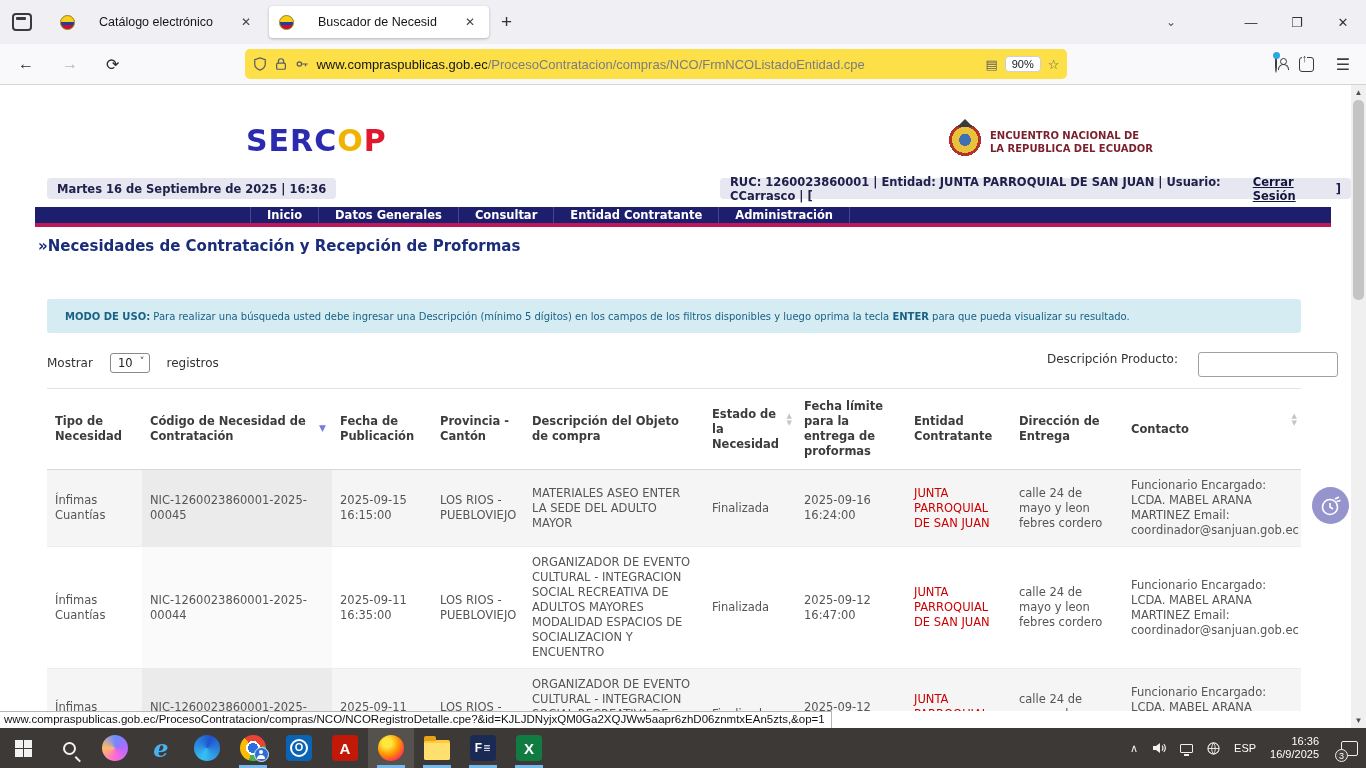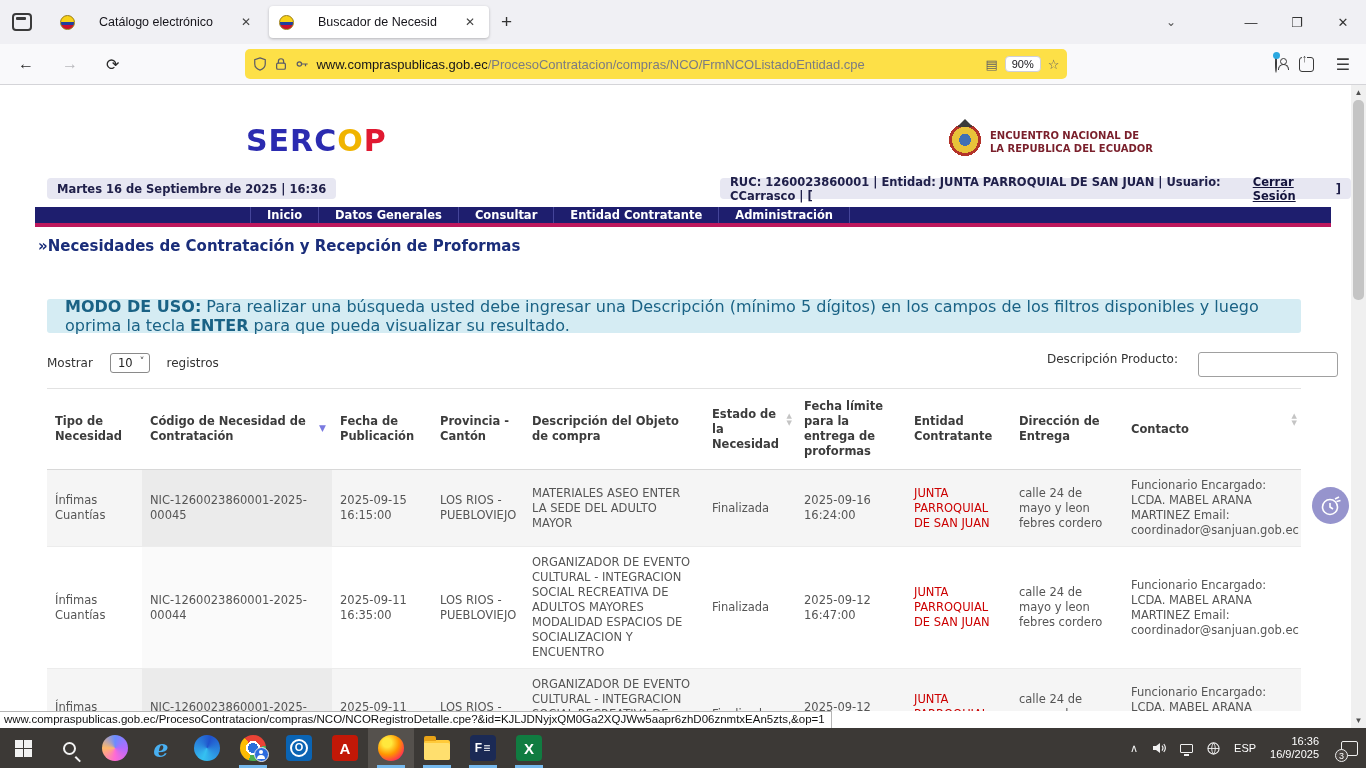--- a/index.html
+++ b/index.html
@@ -54,21 +54,21 @@
   .pill-session { left:720px;justify-content:space-between; }
   .pill-session .logout { color:#14143c; text-decoration:underline; margin:0 4px; cursor:pointer; }
 
   .navbar { position:absolute; left:35px; top:122px; width:1296px; height:20px; background:#1e1e6e; display:flex; align-items:stretch; border-bottom:4px solid #be185d; }
   .navbar .sp { width:215px; }
   .nav-item { color:#fff; font-size:11.5px; font-weight:bold; display:flex; align-items:center; padding:0 16px; border-left:1px solid #45459a; cursor:pointer; }
   .nav-item:last-child { border-right:1px solid #45459a; }
 
   .page-title { position:absolute; left:38px; top:152px; font-size:15px; font-weight:bold; color:#1a2d7a; }
 
-  .modo { position:absolute; left:47px; top:214px; width:1254px; height:34px; background:#d5ecf3; border-radius:3px; display:flex; align-items:center; padding:0 18px; font-size:16px; color:#1a6285; }
+  .modo { position:absolute; left:47px; top:214px; width:1254px; height:34px; background:#d5ecf3; border-radius:3px; display:flex; align-items:center; padding:0 18px; font-size:10px; color:#1a6285; }
   .modo b { font-weight:bold; }
 
   .show-row { position:absolute; left:47px; top:268px; display:flex; align-items:center; gap:17px; font-size:12px; color:#333; }
   .fake-select { border:1px solid #8a8a8a; border-radius:3px; background:#fff; font-size:11.5px; color:#222; padding:2px 16px 2px 7px; position:relative; }
   .fake-select::after { content:"˅"; position:absolute; right:4px; top:2px; font-size:10px; color:#444; }
 
   .filter-row { position:absolute; left:1047px; top:267px; display:flex; gap:20px; font-size:12px; color:#333; }
   .filter-input { width:140px; height:25px; border:1px solid #a0a0a0; border-radius:3px; background:#fff; }
 
   table.grid { position:absolute; left:47px; top:303px; width:1254px; border-collapse:collapse; table-layout:fixed; font-size:11.5px; color:#555; }

